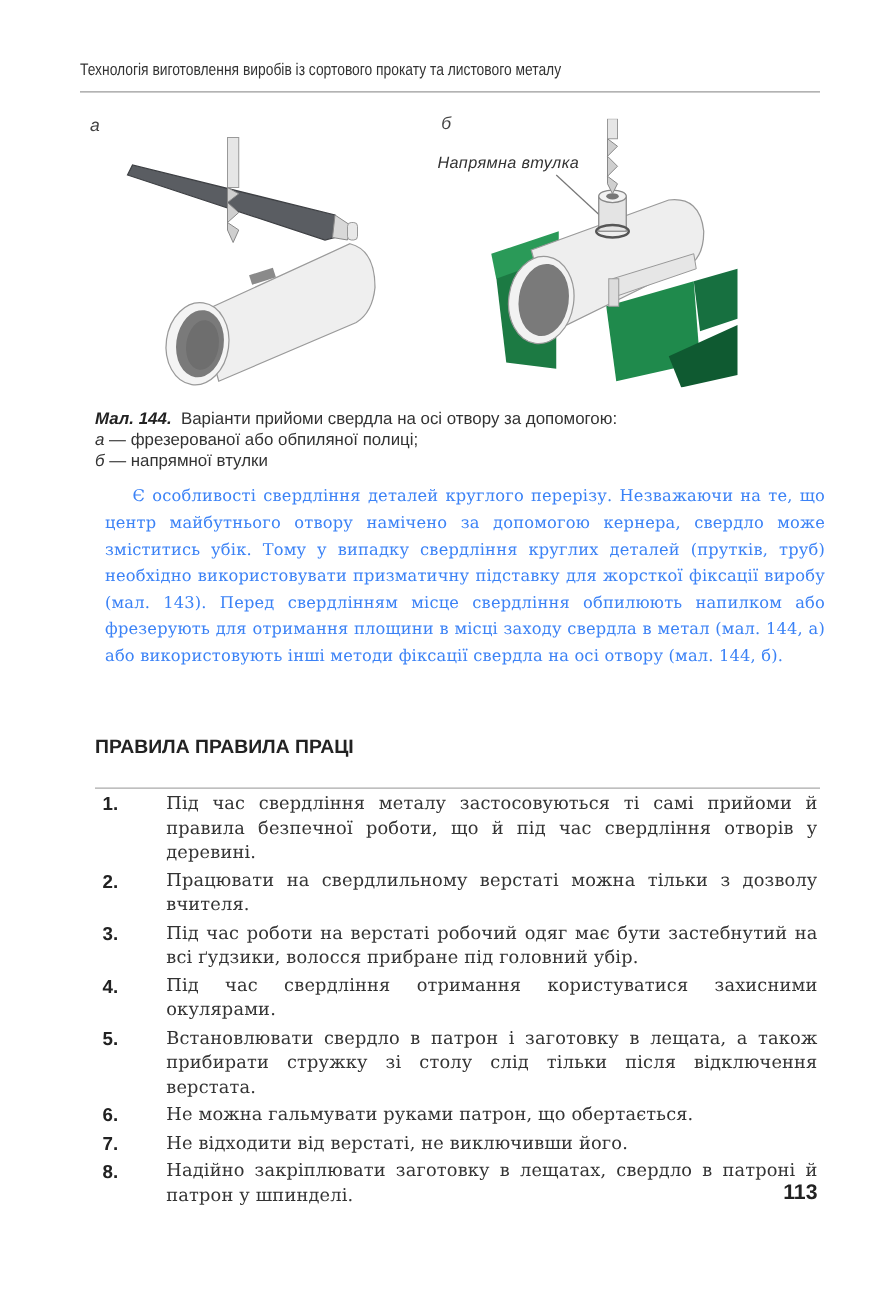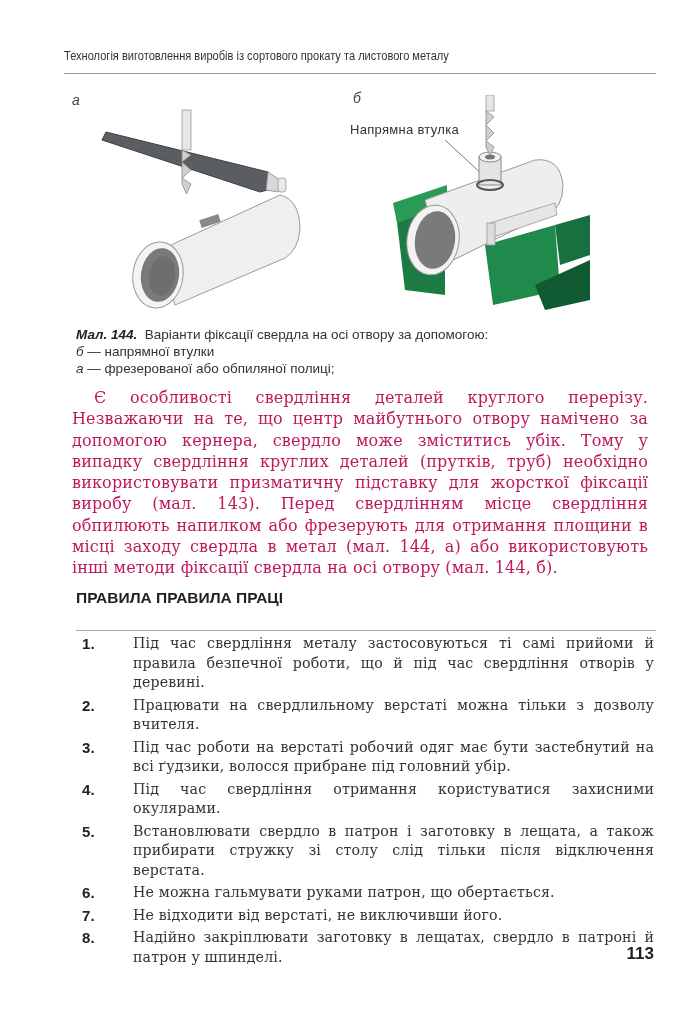--- a/index.html
+++ b/index.html
@@ -15,31 +15,31 @@
   .header-rule {
     position:absolute; left:64px; top:73px; width:592px; height:1px; background:#9a9a9a;
   }
   .fig-label {
     position:absolute; font-family:"Liberation Sans", sans-serif; font-style:italic;
     font-size:14px; color:#444;
   }
   .figure { position:absolute; }
   .callout {
     position:absolute; left:350px; top:122px; font-family:"Liberation Sans", sans-serif;
-    font-size:13px; color:#333; letter-spacing:0.3px;
+    font-style:italic; font-size:13px; color:#333; letter-spacing:0.3px;
   }
   .caption {
     position:absolute; left:76px; top:326px; font-family:"Liberation Sans", sans-serif;
     font-size:13.5px; line-height:17px; color:#333;
   }
   .caption .bold { font-weight:bold; color:#222;font-style:italic; }
   .caption .it { font-style:italic; }
   .body-text {
-    position:absolute; left:72px; top:387px; width:576px;
-    font-size:16px; line-height:21.3px; text-align:justify; color:#be185d;
+    position:absolute; left:84px; top:387px; width:576px;
+    font-size:13px; line-height:21.3px; text-align:justify; color:#3b82f6;
     letter-spacing:0.15px;
   }
   .body-text p { margin:0; text-indent:22px; }
   .section-title {
     position:absolute; left:76px; top:588px; font-family:"Liberation Sans", sans-serif;
     font-weight:bold; font-size:15.5px; line-height:19px; color:#222;
   }
   .section-rule {
     position:absolute; left:76px; top:630px; width:580px; height:1px; background:#aaa;
   }
@@ -117,23 +117,23 @@
     <ellipse cx="105" cy="90" rx="13" ry="5" fill="none" stroke="#555" stroke-width="2"></ellipse>
   </g>
 
   <g>
     <rect x="101" y="0" width="8" height="16" fill="#e6e6e6" stroke="#999" stroke-width="0.8"></rect>
     <path d="M101 16 L109 22 L101 30 L109 38 L101 46 L109 52 L105 60 L101 52 Z" fill="#cfcfcf" stroke="#888" stroke-width="0.8"></path>
   </g>
 </svg>
 
 <div class="caption">
-  <div><span class="bold">Мал. 144.</span>&nbsp; <span>Варіанти фіксації свердла на осі отвору за допомогою:</span></div>
+  <div><span class="bold">Мал. 144.</span>&nbsp; <span>Варіанти прийоми свердла на осі отвору за допомогою:</span></div>
+  <div><span class="it">а</span><span> — фрезерованої або обпиляної полиці;</span></div>
   <div><span class="it">б</span><span> — напрямної втулки</span></div>
-  <div><span class="it">а</span><span> — фрезерованої або обпиляної полиці;</span></div>
 </div>
 
 <div class="body-text">
   <p>Є особливості свердління деталей круглого перерізу. Незважаючи на те, що центр майбутнього отвору намічено за допомогою кернера, свердло може зміститись убік. Тому у випадку свердління круглих деталей (прутків, труб) необхідно використовувати призматичну підставку для жорсткої фіксації виробу (мал. 143). Перед свердлінням місце свердління обпилюють напилком або фрезерують для отримання площини в місці заходу свердла в метал (мал. 144, а) або використовують інші методи фіксації свердла на осі отвору (мал. 144, б).</p>
 </div>
 
 <div class="section-title">
   <div>ПРАВИЛА ПРАВИЛА ПРАЦІ</div>
 </div>
 <div class="section-rule"></div>

